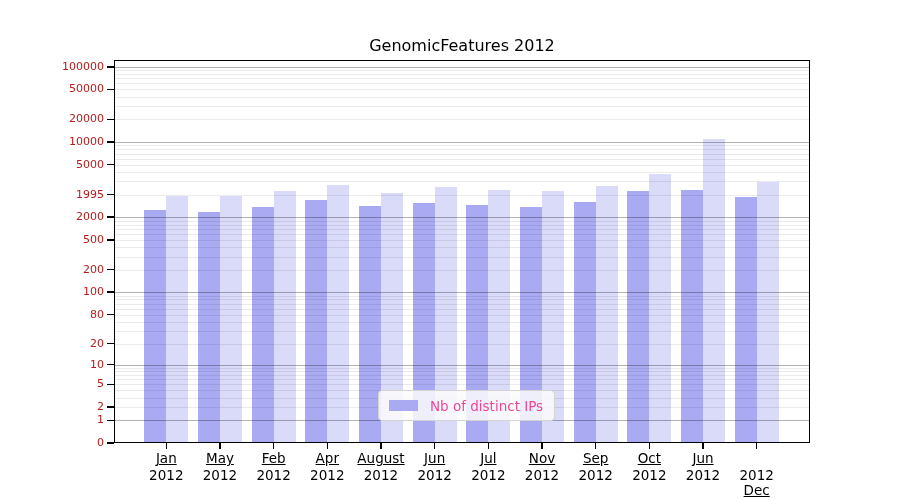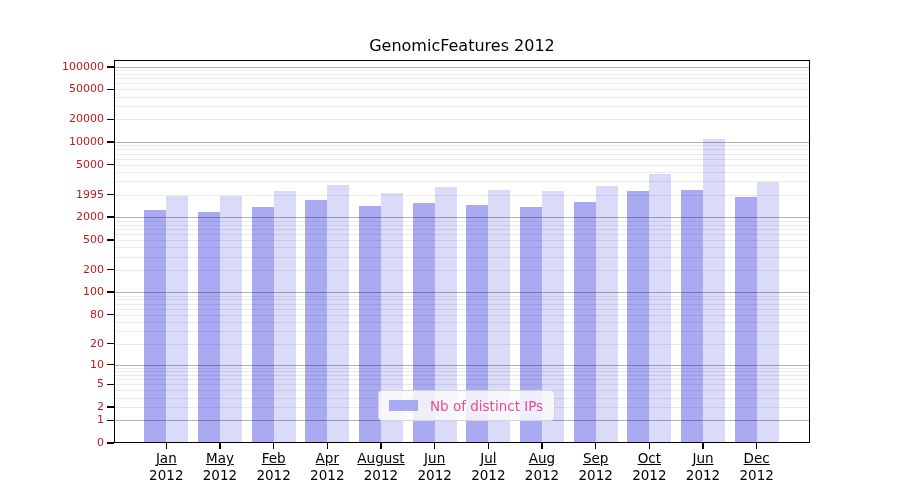--- a/index.html
+++ b/index.html
@@ -236,28 +236,28 @@
       <div class="x-tick-mark" style="left: 380.23px;"></div>
       <div class="x-month-label" style="left: 348.98px;">August</div>
       <div class="x-year-label" style="left: 348.98px;">2012</div>
       <div class="x-tick-mark" style="left: 433.9px;"></div>
       <div class="x-month-label" style="left: 402.65px;">Jun</div>
       <div class="x-year-label" style="left: 402.65px;">2012</div>
       <div class="x-tick-mark" style="left: 487.57px;"></div>
       <div class="x-month-label" style="left: 456.32px;">Jul</div>
       <div class="x-year-label" style="left: 456.32px;">2012</div>
       <div class="x-tick-mark" style="left: 541.24px;"></div>
-      <div class="x-month-label" style="left: 509.99px;">Aug</div>
+      <div class="x-month-label" style="left: 509.99px;">Nov</div>
       <div class="x-year-label" style="left: 509.99px;">2012</div>
       <div class="x-tick-mark" style="left: 594.91px;"></div>
       <div class="x-month-label" style="left: 563.66px;">Sep</div>
       <div class="x-year-label" style="left: 563.66px;">2012</div>
       <div class="x-tick-mark" style="left: 648.58px;"></div>
       <div class="x-month-label" style="left: 617.33px;">Oct</div>
       <div class="x-year-label" style="left: 617.33px;">2012</div>
       <div class="x-tick-mark" style="left: 702.25px;"></div>
       <div class="x-month-label" style="left: 671px;">Jun</div>
       <div class="x-year-label" style="left: 671px;">2012</div>
       <div class="x-tick-mark" style="left: 755.92px;"></div>
-      <div class="x-month-label" style="left: 724.67px;">Dec</div>
+      <div class="x-month-label" style="left: 724.67px; margin-top: 32px;">Dec</div>
       <div class="x-year-label" style="left: 724.67px;">2012</div>
     </div>
 </div>
 
 </body></html>

